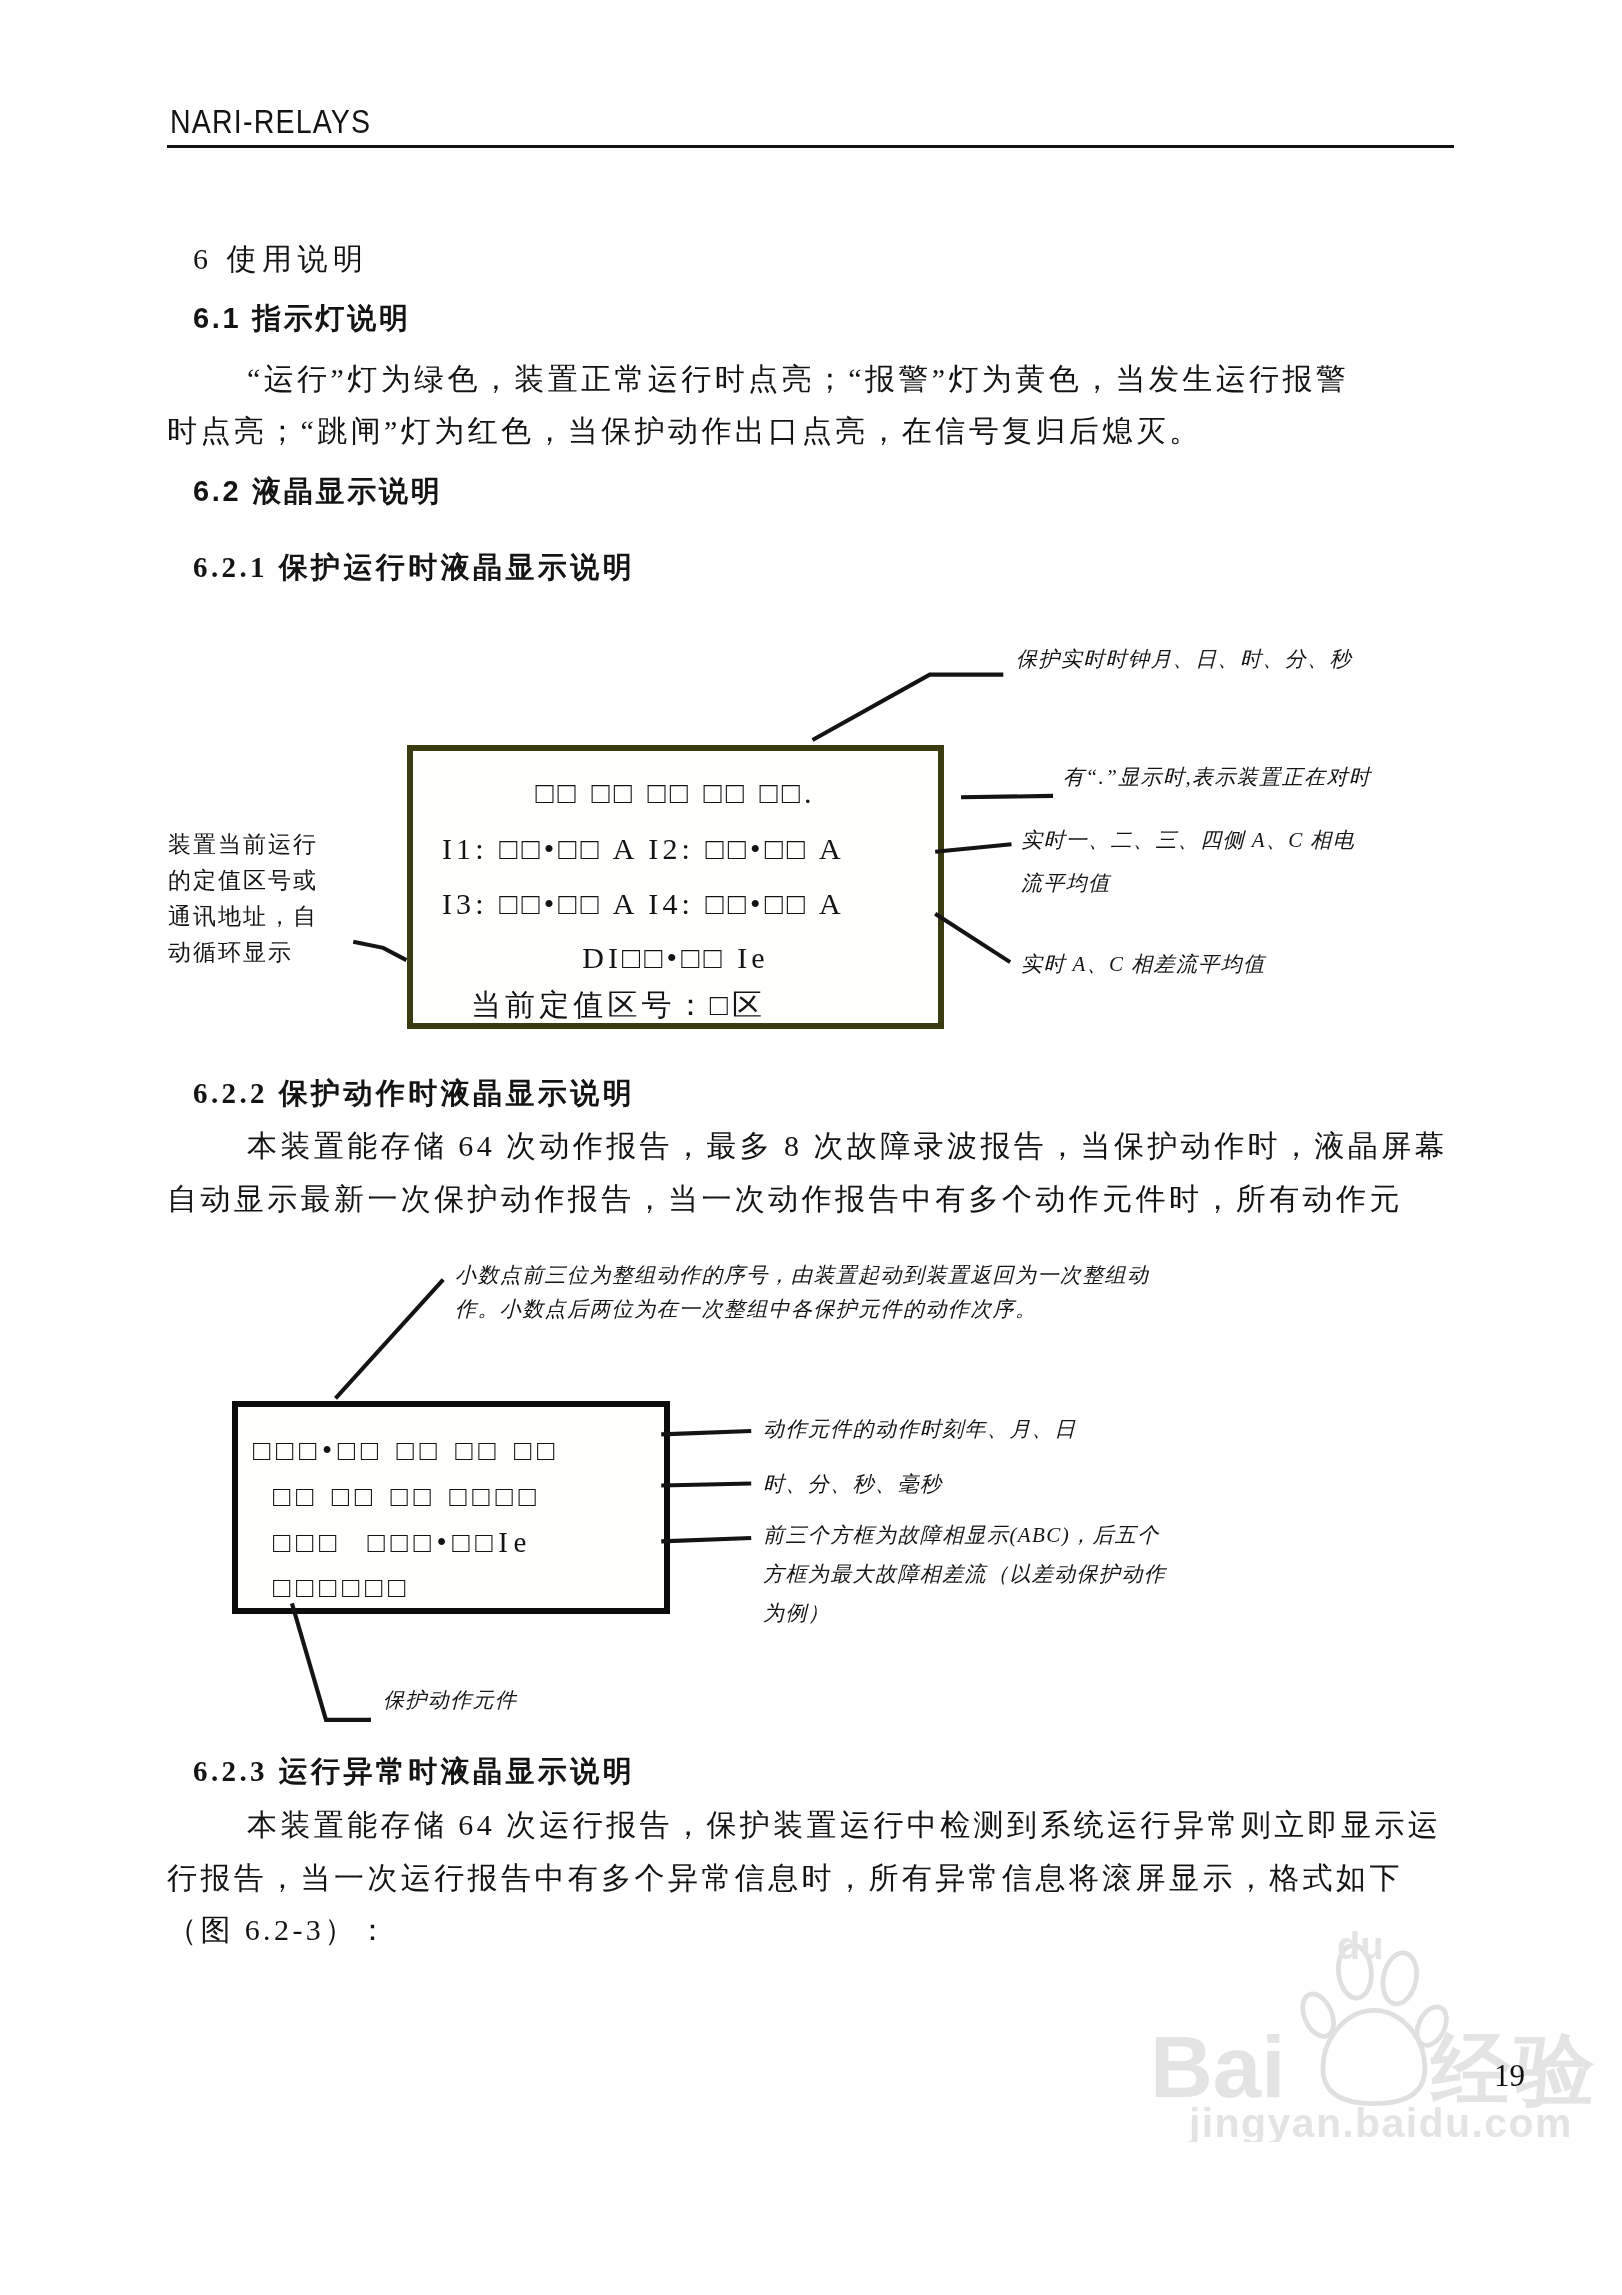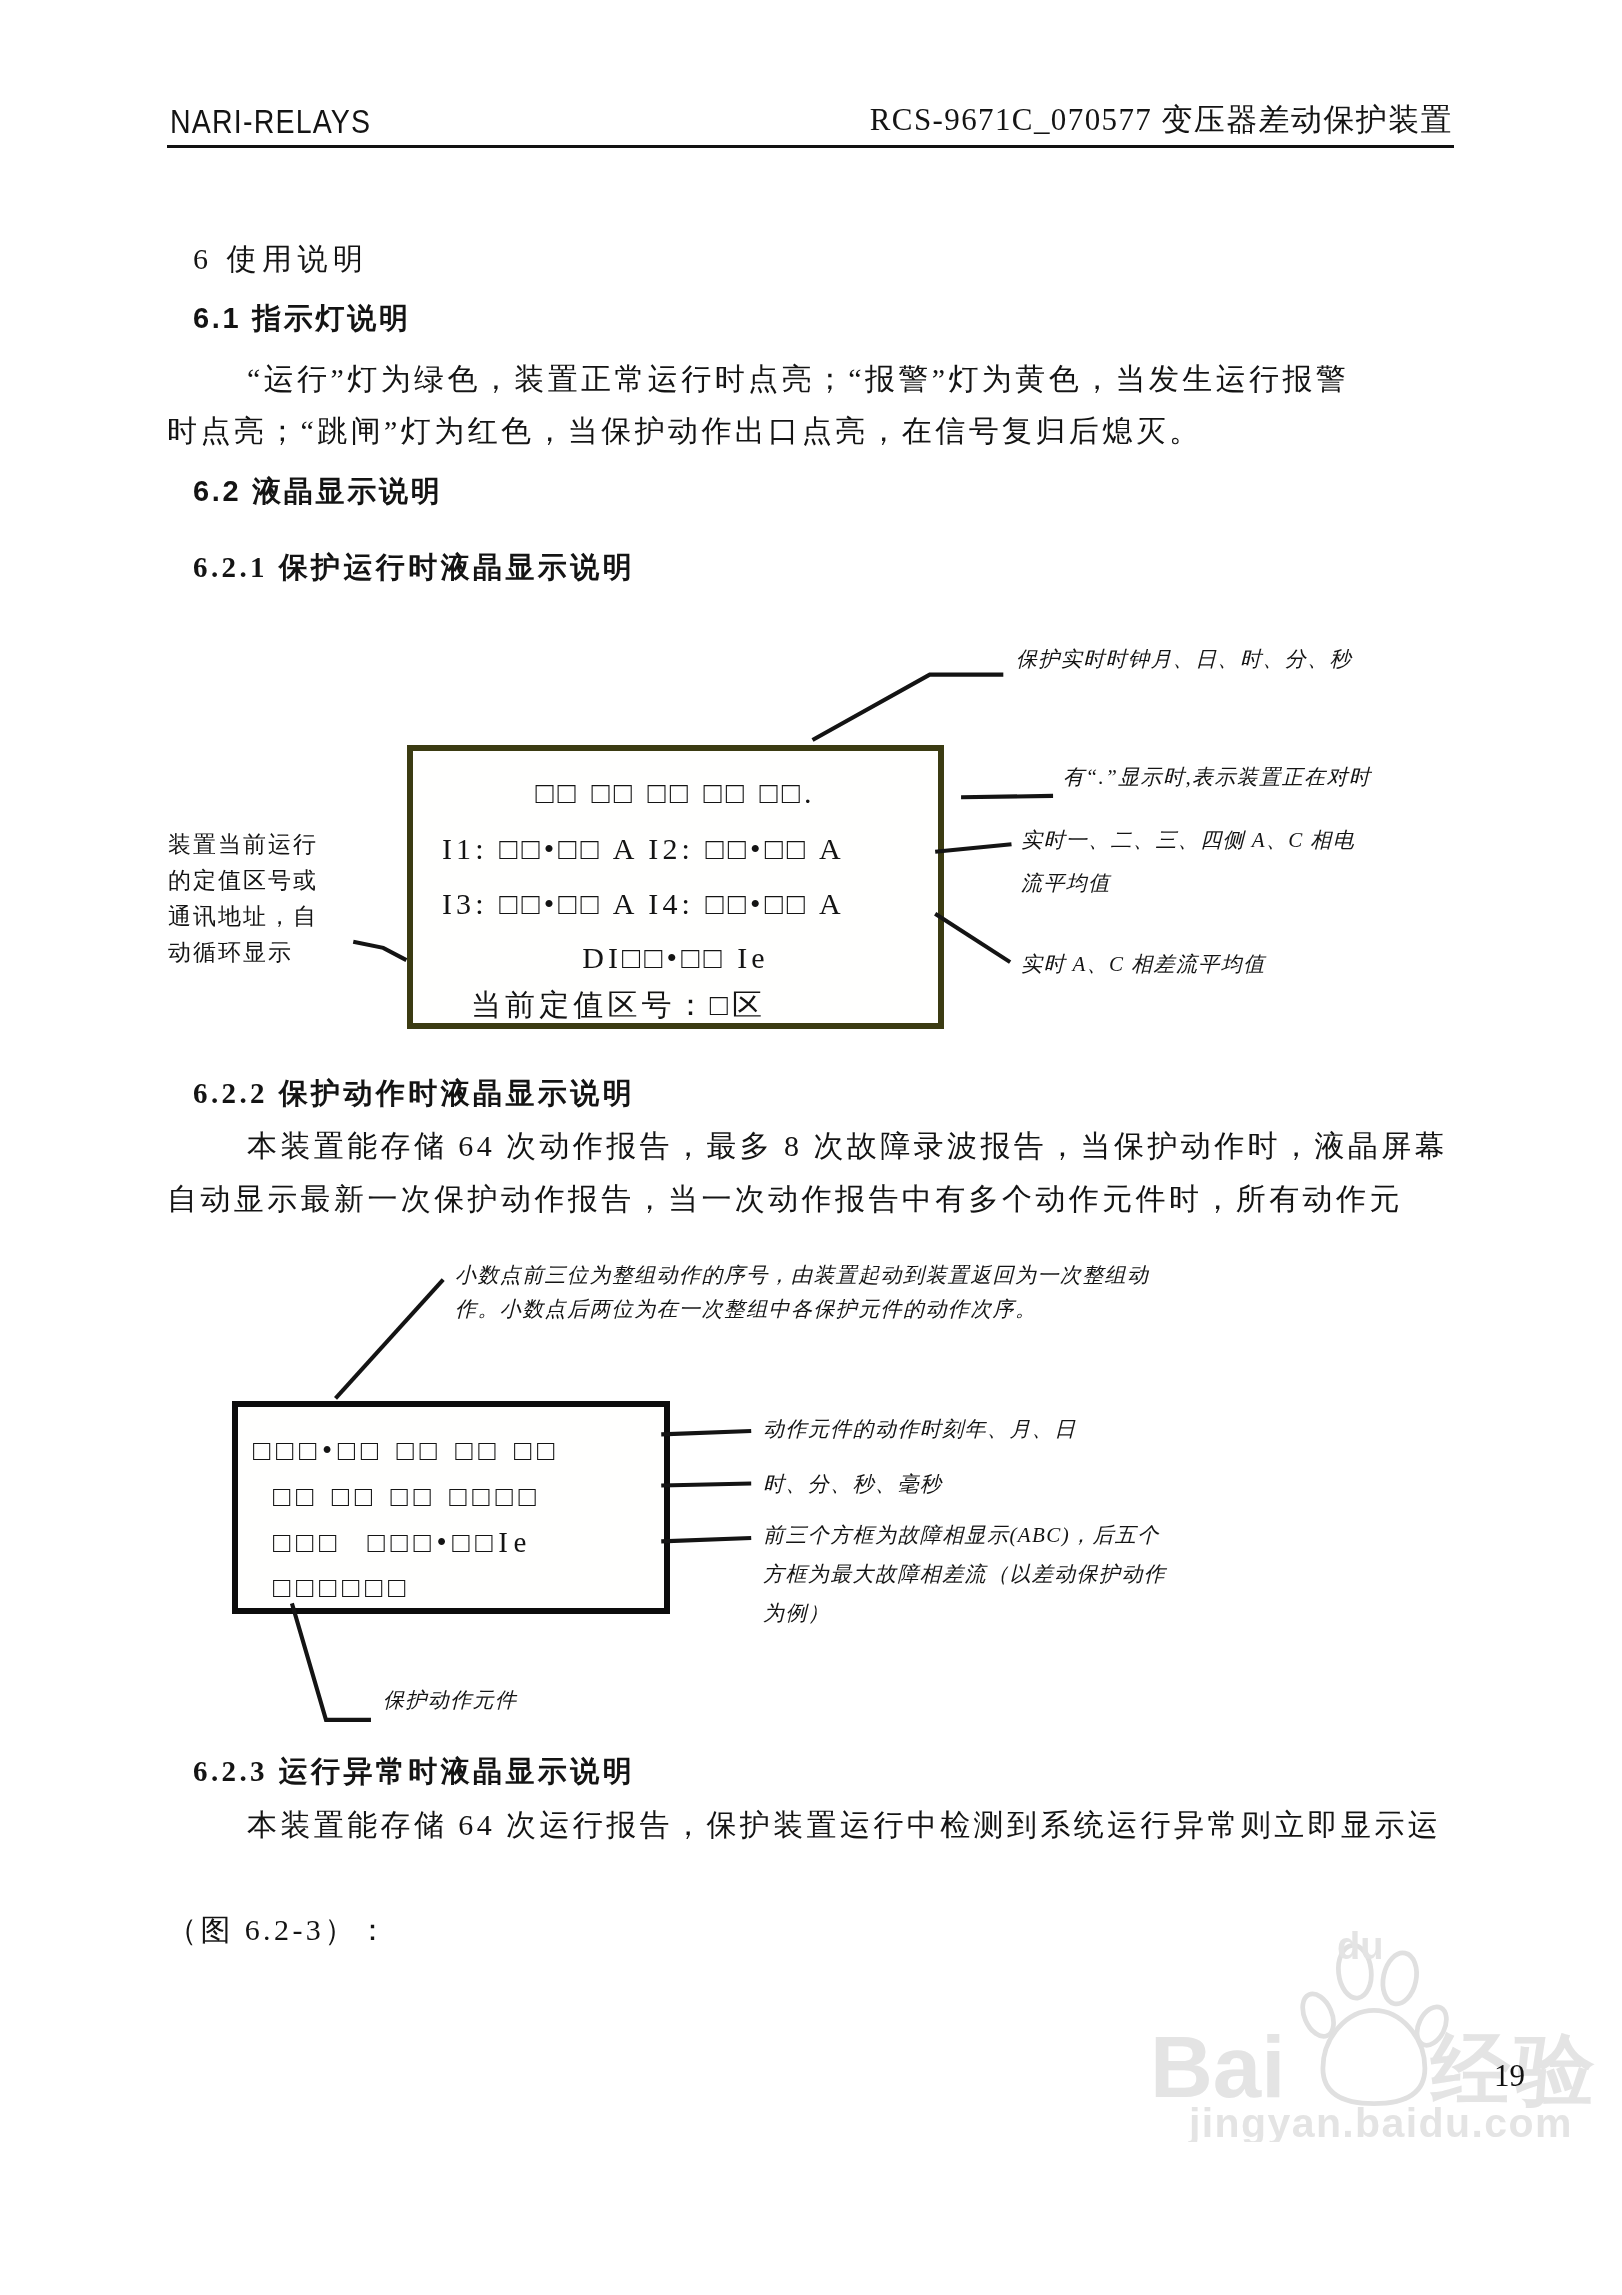--- a/index.html
+++ b/index.html
@@ -30,21 +30,20 @@
   #connector-layer polyline{fill:none;stroke:#141414;stroke-width:6;}
   .wm{color:#e4e4e4;font-family:"Liberation Sans","DejaVu Sans",sans-serif;font-weight:bold;}
   #page-number{font-size:31px;color:#111;}
 </style>
 </head>
 <body>
 
 <div id="page">
 
   <div class="t" id="brand" style="left:170px;top:104px;">NARI-RELAYS</div>
-  <div class="t" id="doc-title" style="right:170px;top:104px;">RCS-9671C_070577 变压器差动保护装置</div>
   <div id="header-rule"></div>
 
   <div class="t h-top" style="left:193px;top:244px;">6 使用说明</div>
 
   <div class="t h-sans" style="left:193px;top:304px;">6.1 指示灯说明</div>
   <div class="t body" style="left:167px;top:416px;">时点亮；“跳闸”灯为红色，当保护动作出口点亮，在信号复归后熄灭。</div>
   <div class="t body" style="left:247px;top:364px;">“运行”灯为绿色，装置正常运行时点亮；“报警”灯为黄色，当发生运行报警</div>
 
   <div class="t h-sans" style="left:193px;top:477px;">6.2 液晶显示说明</div>
 
@@ -86,20 +85,21 @@
 
   <div class="box" id="lcd-box-2">
     <div class="t lcd2" style="left:15px;top:29px;">□□□•□□ □□ □□ □□</div>
     <div class="t lcd2" style="left:35px;top:75px;">□□ □□ □□ □□□□</div>
     <div class="t lcd2" style="left:35px;top:121px;">□□□  □□□•□□Ie</div>
     <div class="t lcd2" style="left:35px;top:166px;">□□□□□□</div>
   </div>
 
   <div class="t h-serif" style="left:193px;top:1757px;">6.2.3 运行异常时液晶显示说明</div>
   <div class="t body" style="left:247px;top:1810px;">本装置能存储 64 次运行报告，保护装置运行中检测到系统运行异常则立即显示运</div>
+  <div class="t body" style="left:167px;top:1863px;">行报告，当一次运行报告中有多个异常信息时，所有异常信息将滚屏显示，格式如下</div>
   <div class="t body" style="left:167px;top:1915px;">（图 6.2-3）：</div>
 
   <svg id="connector-layer" width="1623" height="2295" viewBox="0 0 2381 3368">
     <polyline points="1192,1086 1364,990 1472,990"></polyline>
     <polyline points="1410,1170 1545,1168"></polyline>
     <polyline points="1372,1250 1484,1239"></polyline>
     <polyline points="1372,1341 1482,1412"></polyline>
     <polyline points="518,1382 562,1391 596,1409"></polyline>
     <polyline points="492,2052 650,1878"></polyline>
     <polyline points="970,2105 1102,2100"></polyline>

